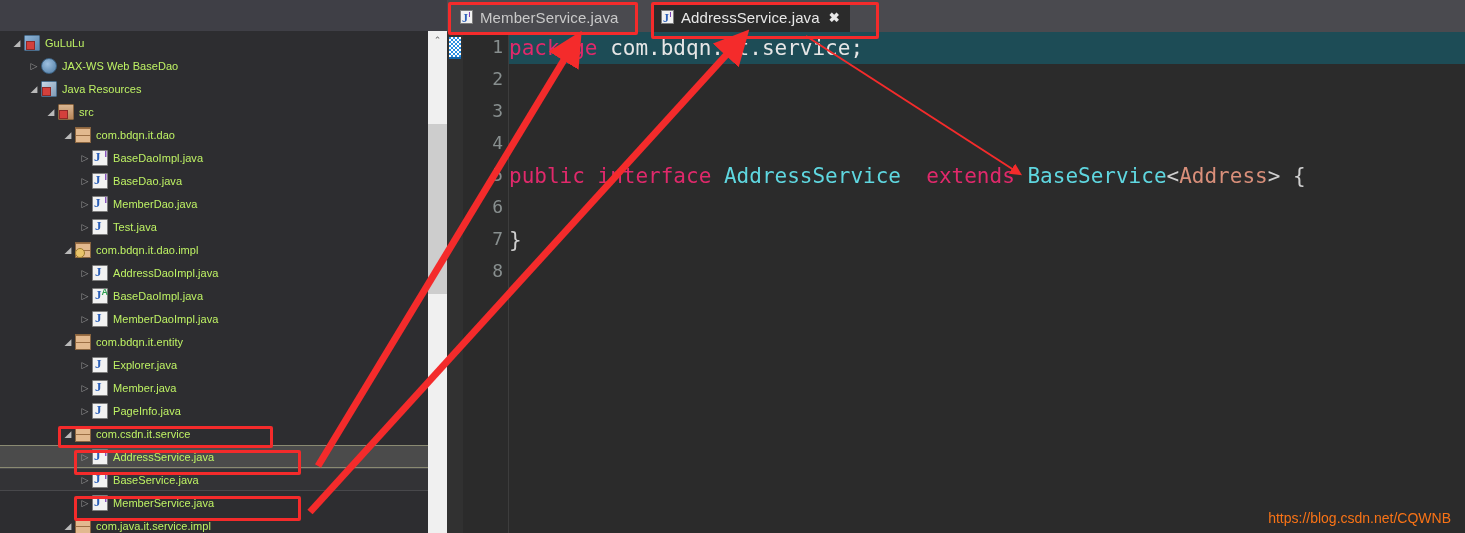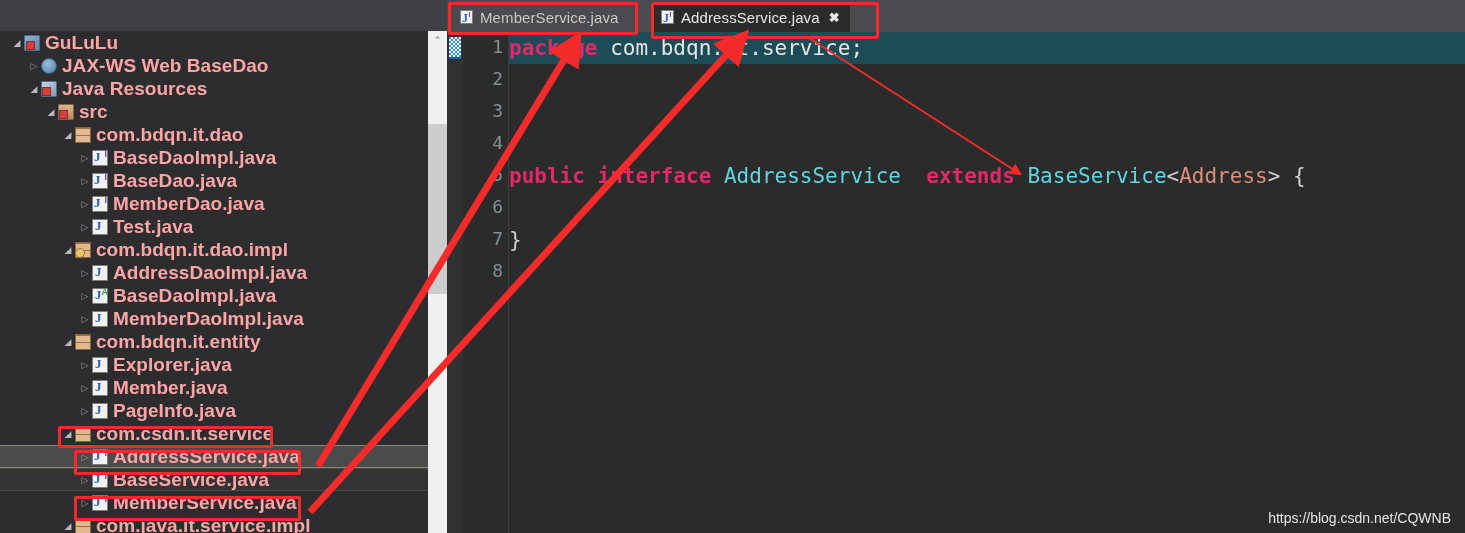--- a/index.html
+++ b/index.html
@@ -28,21 +28,21 @@
 
   .tree-area { position: absolute; left: 0; top: 31px; width: 447px; height: 502px; background: #2d2d30; }
   .tree-inner { position: absolute; left: 0; top: 0; width: 428px; height: 502px; overflow: hidden; }
 
   .trow {
     position: relative; height: 23px; display: flex; align-items: center;
     padding-left: 0; white-space: nowrap;
   }
   .trow.selected { background: #4b4b4b; border-top: 1px solid #8a8a72; border-bottom: 1px solid #8a8a72; height: 23px; }
   .trow.hovered { background: #333336; border-top: 1px solid #48484b; border-bottom: 1px solid #48484b; }
-  .trow .tw { color: #fca5a5; font-size: 19px; letter-spacing: .05px; font-weight: bold; }
+  .trow .tw { color: #bef264; font-size: 11px; letter-spacing: .05px; }
   .arr { width: 14px; text-align: center; color: #9a9a9a; font-size: 9px; flex: 0 0 14px; }
   .arr.open { color: #b9b9b9; }
   .ticon { width: 16px; height: 16px; flex: 0 0 16px; margin-right: 5px; position: relative; }
 
   
   .ic-proj { background: linear-gradient(135deg,#8fb5d8,#5c85ab); border:1px solid #4a6d8c; border-radius:1px; }
   .ic-proj:after { content:""; position:absolute; left:1px; bottom:0; width:7px; height:7px; background:#d4403c; border:1px solid #8e2a28; }
   .ic-ws { background: radial-gradient(circle at 40% 35%, #9fc0e0, #4d7aa3); border-radius: 50%; border:1px solid #3d6384; }
   .ic-jres { background: linear-gradient(135deg,#c9d7e6,#7f9ab5); border:1px solid #4a6d8c; border-radius:1px; }
   .ic-jres:after { content:""; position:absolute; left:0px; bottom:0; width:7px; height:7px; background:#d4403c; border:1px solid #8e2a28; }
@@ -85,27 +85,27 @@
        repeating-conic-gradient(#ffffff 0% 25%, #2b8fe0 0% 50%) 0 0/4px 4px;
      border-bottom:2px solid #1565a8; }
   .ed-gutter { position:absolute; left:16px; top:0; width:45px; height:501px; background:#2b2b2b; }
   .ed-gutter .ln { position:absolute; right:5px; color:#888f8f; font-size:18px;
                    font-family:"DejaVu Sans Mono", monospace; }
   .ed-sep { position:absolute; left:61px; top:0; width:1px; height:501px; background:#3d3d3d; }
   .ed-code { position:absolute; left:62px; top:0; width:956px; height:501px; }
   .cline { position:absolute; left:0; height:32px; line-height:32px; white-space:pre;
            font-family:"DejaVu Sans Mono", monospace; font-size:21px; }
   .cline.hl { background:#1d4c56; width:956px; }
-  .kw { color:#e0296b; font-weight:bold; }
+  .kw { color:#e0296b; font-weight:normal; }
   .pl { color:#e6e6e6; }
   .ty { color:#5fd7e0; }
   .ty2 { color:#d98f7a;margin-top:16px; }
   .br { color:#cfcfcf; }
 
-  .watermark { position:absolute; right:14px; bottom:7px; color:#e5e5e5; font-size:14px;margin-left:48px; }
+  .watermark { position:absolute; right:14px; bottom:7px; color:#f97316; font-size:14px;margin-left:48px; }
 
   
   .rbox { position:absolute; border:3px solid #f42b2b; border-radius:2px; pointer-events:none; }
   #anno-svg { position:absolute; left:0; top:0; width:1465px; height:533px; pointer-events:none; }
 </style>
 </head>
 <body>
 
 <div id="root">
 

